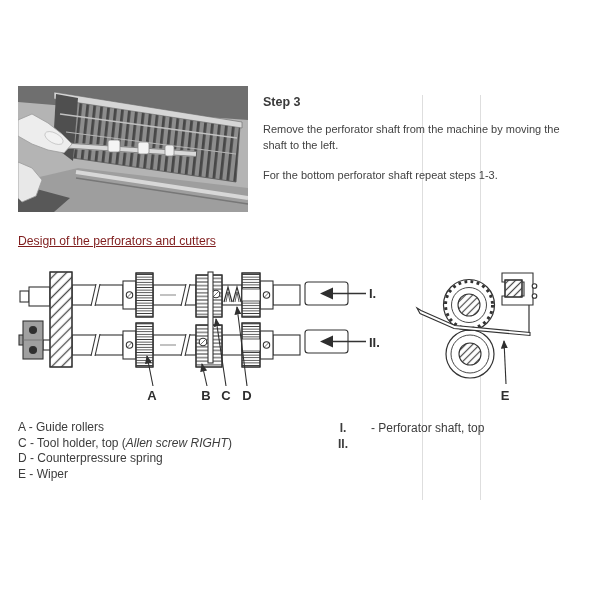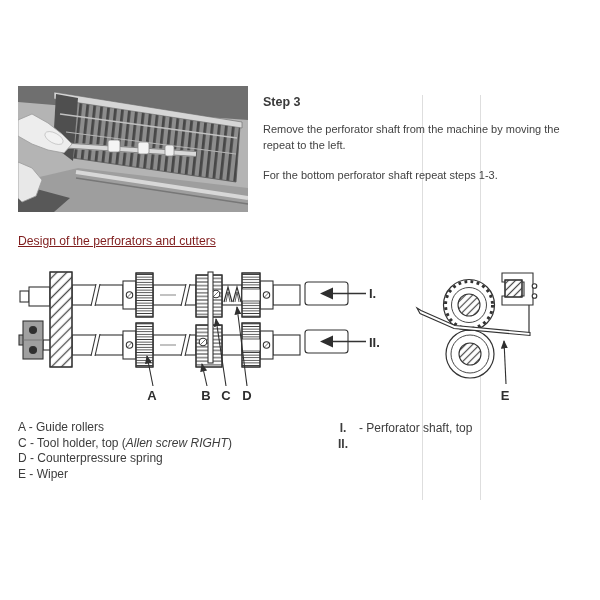--- a/index.html
+++ b/index.html
@@ -8,21 +8,21 @@
     font-family:Liberation Sans, sans-serif;color:#3e3e3e;
   }
   .abs{position:absolute;}
   .step-title{font-size:12.5px;font-weight:bold;color:#3a3a3a;}
   .body-line{font-size:11px;line-height:16px;white-space:nowrap;color:#424242;}
   .section-heading{font-size:12.2px;text-decoration:underline;color:#7f1d1d;white-space:nowrap;}
   .legend-row{font-size:12px;line-height:15.6px;white-space:nowrap;color:#3c3c3c;}
   .legend-row .it{font-style:italic;}
   .shaft-row{font-size:12px;line-height:15.8px;white-space:nowrap;color:#3c3c3c;display:flex;}
   .shaft-row .num{font-weight:bold;width:18px;text-align:center;flex:0 0 18px;}
-  .shaft-row .txt{margin-left:7px;}
+  .shaft-row .txt{margin-left:19px;}
   .scanline{position:absolute;width:1px;background:#dedede;z-index:0;}
   svg{display:block;}
   .z1{z-index:1;}
 </style>
 </head>
 <body>
 
 <div id="page">
 
   <div class="scanline" style="left:422px;top:95px;height:405px;"></div>
@@ -58,21 +58,21 @@
       <g>
         <polygon points="0,34 14,28 30,37 44,48 54,58 46,67 30,64 14,58 0,50" fill="#ededed" stroke="#9a9a9a" stroke-width="0.8"></polygon>
         <ellipse cx="36" cy="52" rx="10" ry="5" transform="rotate(28 36 52)" fill="#f2f2f2" stroke="#aaa" stroke-width="0.5"></ellipse>
         <polygon points="0,76 14,82 24,94 18,110 4,116 0,112" fill="#e8e8e8" stroke="#9a9a9a" stroke-width="0.8"></polygon>
       </g>
     </svg>
   </div>
 
   <div class="abs z1 step-title" style="left:263px;top:95px;">Step 3</div>
   <div class="abs z1 body-line" style="left:263px;top:121px;">Remove the perforator shaft from the machine by moving the</div>
-  <div class="abs z1 body-line" style="left:263px;top:137px;">repeat to the left.</div>
+  <div class="abs z1 body-line" style="left:263px;top:137px;">shaft to the left.</div>
   <div class="abs z1 body-line" style="left:263px;top:167px;">For the bottom perforator shaft repeat steps 1-3.</div>
 
   <div class="abs z1 section-heading" style="left:18px;top:234px;">Design of the perforators and cutters</div>
 
   <div class="abs z1" style="left:0;top:255px;width:600px;height:160px;">
     <svg width="600" height="160" viewBox="0 0 600 160">
       <defs>
         <pattern id="hatchPlate" width="7" height="7" patternUnits="userSpaceOnUse" patternTransform="rotate(-45)">
           <line x1="0" y1="3.5" x2="7" y2="3.5" stroke="#4a4a4a" stroke-width="1.3"></line>
         </pattern>

